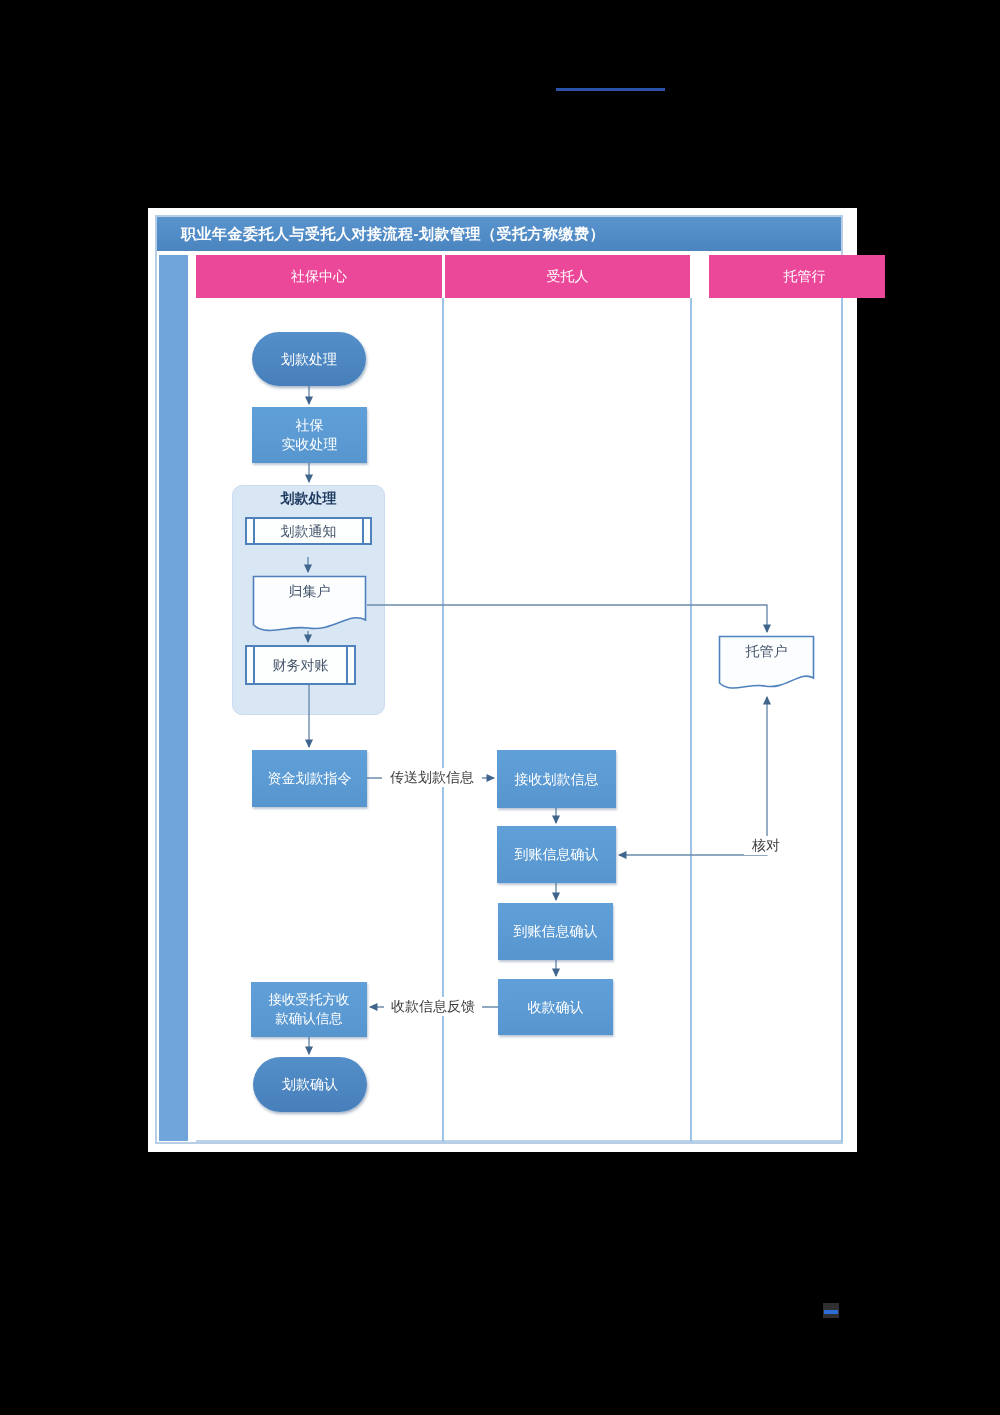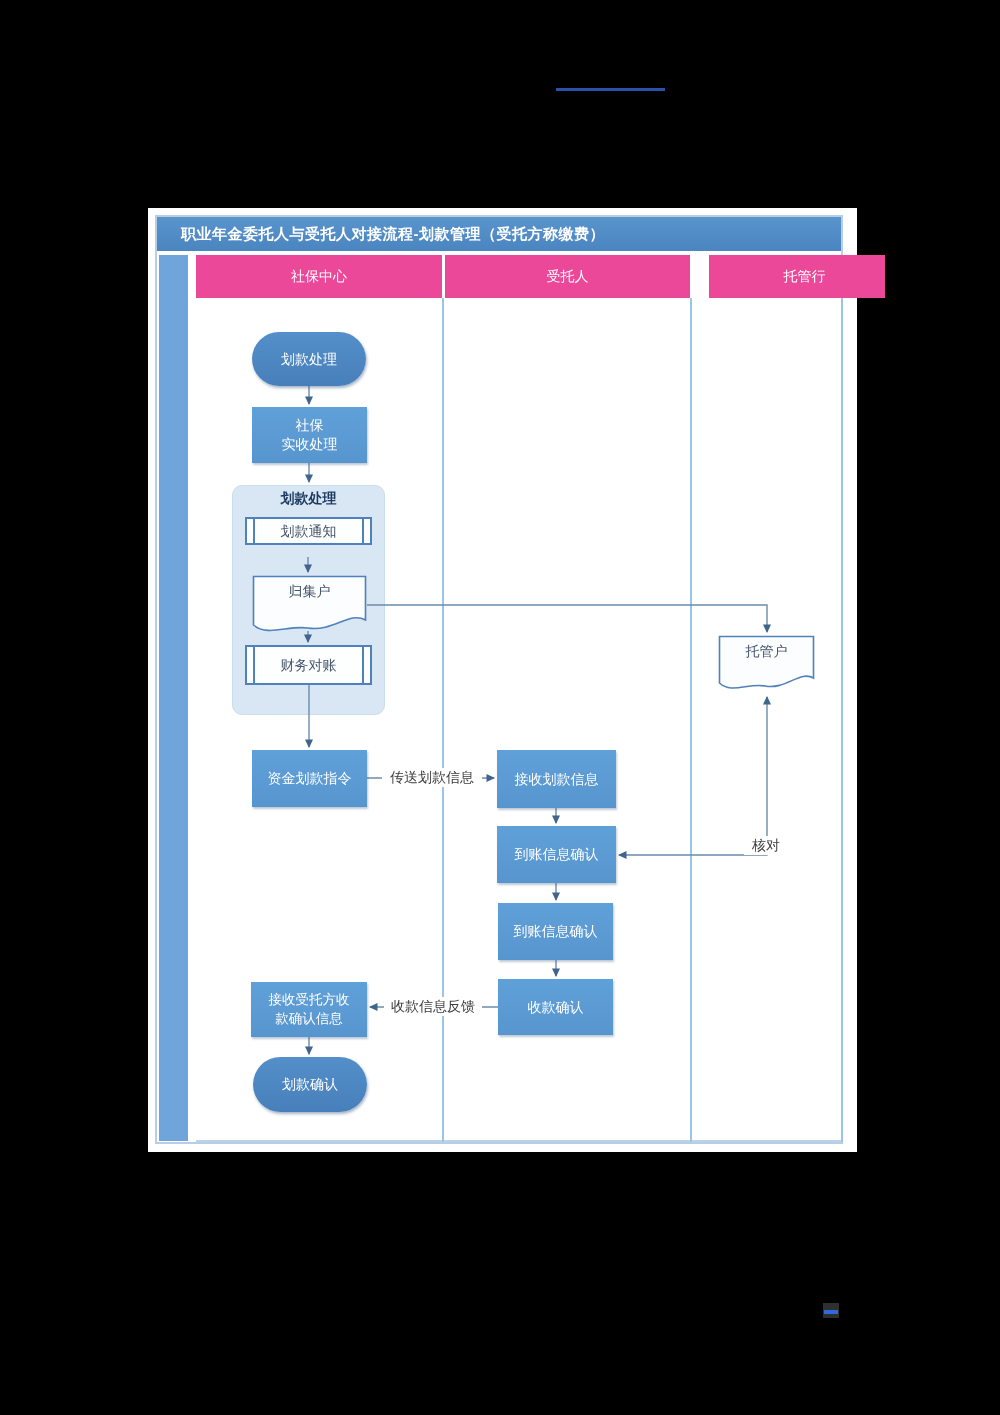--- a/index.html
+++ b/index.html
@@ -125,21 +125,21 @@
           </div>
           <div class="node pre" style="left:49px;top:219px;width:127px;height:28px;">
             <span class="node-label">划款通知</span>
           </div>
           <div class="doc" style="left:56px;top:277px;width:115px;height:62px;">
             <svg width="115" height="62" viewBox="0 0 115 62">
               <path d="M1.5,1.5 H113.5 V45 C97,36 82,57 56,53 C36,50 16,62 1.5,50 Z" fill="#fbfdfe" stroke="#4f81bd" stroke-width="1.6"></path>
             </svg>
             <div class="doc-text">归集户</div>
           </div>
-          <div class="node pre" style="left:49px;top:347px;width:127px;height:40px;">
+          <div class="node pre" style="left:49px;top:347px;width:111px;height:40px;">
             <span class="node-label">财务对账</span>
           </div>
           <div class="node proc" style="left:56px;top:452px;width:115px;height:57px;">
             <span class="node-label">资金划款指令</span>
           </div>
           <div class="node proc" style="left:55px;top:684px;width:116px;height:55px;font-size:13.5px;">
             <span class="node-label">接收受托方收
 款确认信息</span>
           </div>
           <div class="node term" style="left:57px;top:759px;width:114px;height:55px;">

